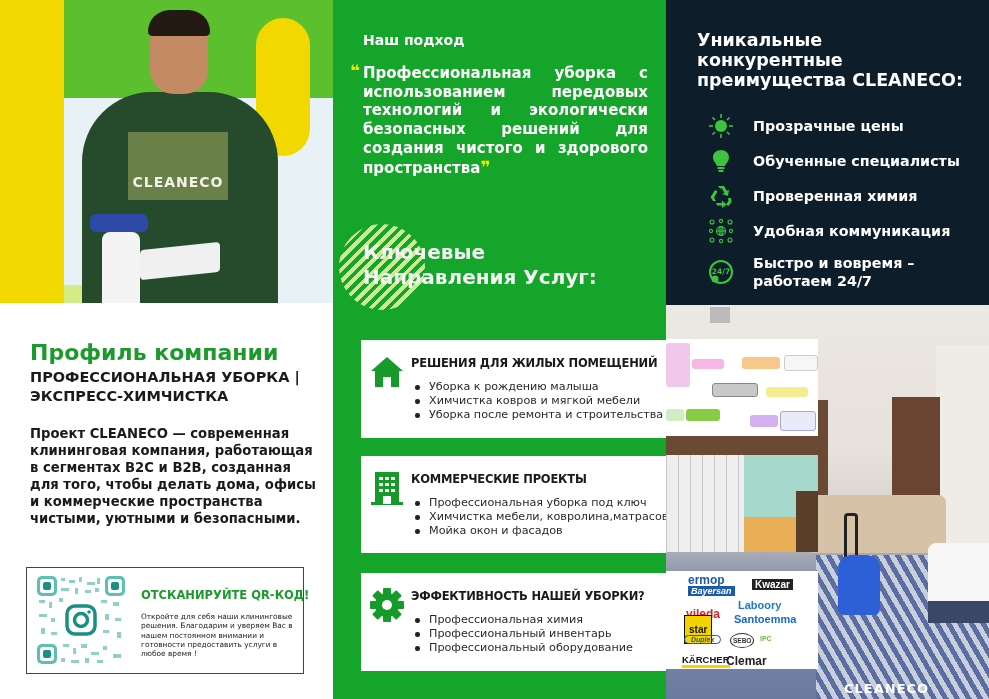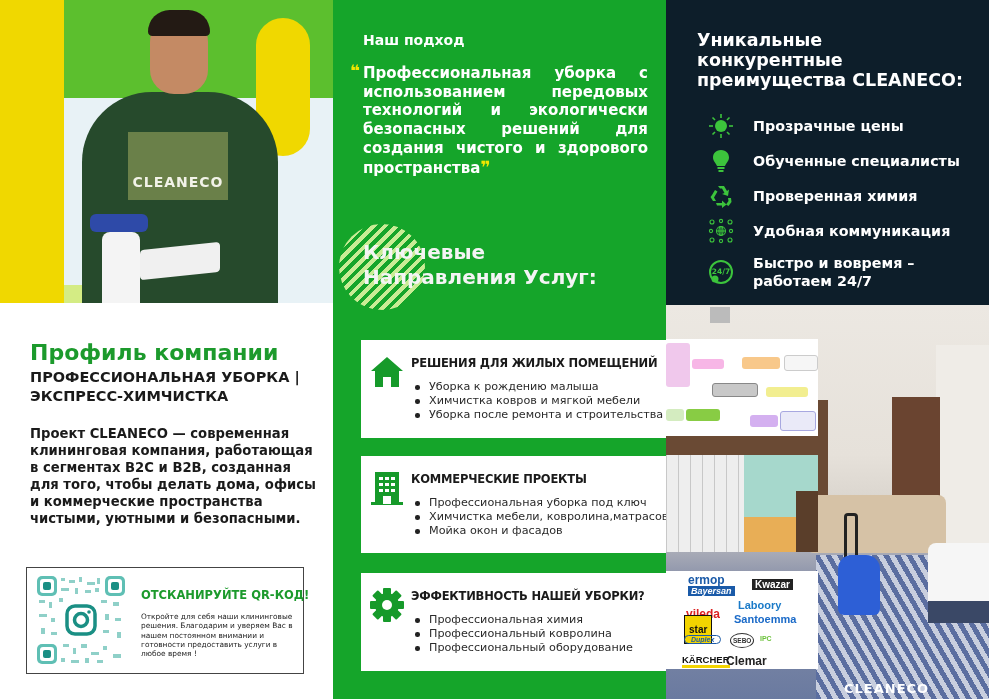--- a/index.html
+++ b/index.html
@@ -249,21 +249,21 @@
           <rect x="-4" y="-17" width="8" height="8" rx="1" transform="rotate(135)"></rect>
           <rect x="-4" y="-17" width="8" height="8" rx="1" transform="rotate(225)"></rect>
           <rect x="-4" y="-17" width="8" height="8" rx="1" transform="rotate(315)"></rect>
           <circle r="12"></circle>
         </g>
         <circle cx="18" cy="18" r="5" fill="#ffffff"></circle>
       </svg>
       <div class="svc-title">ЭФФЕКТИВНОСТЬ НАШЕЙ УБОРКИ?</div>
       <ul class="svc-list">
         <li>Профессиональная химия</li>
-        <li>Профессиональный ковролина</li>
+        <li>Профессиональный инвентарь</li>
         <li>Профессиональный оборудование</li>
       </ul>
     </div>
   </section>
 
   <section class="right">
     <div class="dark">
       <div class="adv-title">
         <div>Уникальные</div>
         <div>конкурентные</div>

